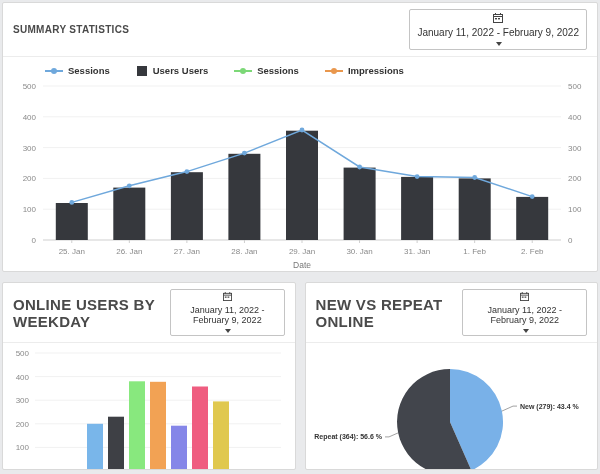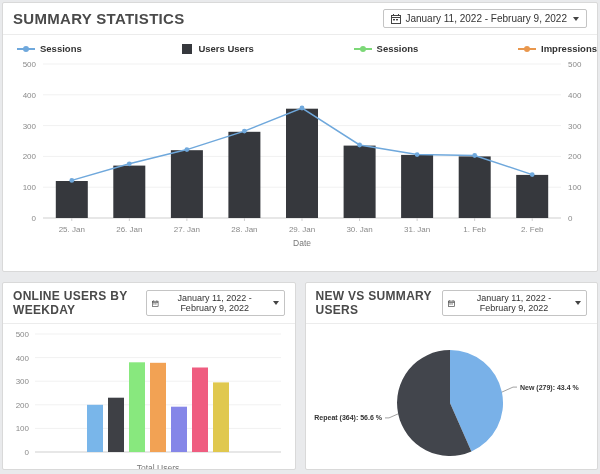--- a/index.html
+++ b/index.html
@@ -4,29 +4,29 @@
 <style>
   * { margin:0; padding:0; box-sizing:border-box; }
   body { font-family:"Liberation Sans", sans-serif; background:#e9eaec; }
   .page { width:600px; height:474px; background:#e9eaec; padding:2px; overflow:hidden; }
   .card { background:#fff; border:1px solid #d9d9d9; border-radius:2px; }
   .card-top { height:270px; margin-bottom:10px; }
   .bottom-row { display:flex; gap:9px; }
   .card-bottom { width:294px; height:188px; overflow:hidden; }
   .card-header { display:flex; justify-content:space-between; align-items:center;
                  padding:6px 10px; border-bottom:1px solid #ececec; min-height:30px; }
-  .panel-title { font-size:15px; font-weight:bold; color:#4a4a4a; letter-spacing:0.3px; }
-  .card-bottom .panel-title { font-size:12px; }
+  .panel-title { font-size:10px; font-weight:bold; color:#4a4a4a; letter-spacing:0.3px; }
+  .card-bottom .panel-title { font-size:15px; }
   .datepicker { display:flex; align-items:center; gap:4px; background:#fff;
                 border:1px solid #c4c4c4; border-radius:2px; padding:3px 7px;
-                font-family:"Liberation Sans", sans-serif; font-size:10px; color:#333; cursor:pointer; }
+                font-family:"Liberation Sans", sans-serif; font-size:10px; color:#333; cursor:pointer;flex-direction:column; }
   .card-bottom .datepicker { font-size:9px; padding:2px 5px; }
   .caret { width:0; height:0; border-left:3.5px solid transparent; border-right:3.5px solid transparent;
            border-top:4px solid #444; margin-left:2px; }
-  .legend { display:flex; gap:26px; padding:8px 0 2px 14px; align-items:center;justify-content:space-between; }
+  .legend { display:flex; gap:26px; padding:8px 0 2px 42px; align-items:center; }
   .legend-item { display:flex; align-items:center; gap:5px; font-size:9.5px; font-weight:bold; color:#333; }
   .chart-wrap { padding:0 2px; }
   svg text.tick { font-family:"Liberation Sans", sans-serif; font-size:8px; fill:#8a8a8a; }
   svg text.axis-title { font-family:"Liberation Sans", sans-serif; font-size:8.5px; fill:#777; }
   svg text.pie-label { font-family:"Liberation Sans", sans-serif; font-size:7px; font-weight:bold; fill:#333; }
 </style>
 </head>
 <body>
 
 <div class="page">
@@ -177,21 +177,21 @@
             <rect x="166.0" y="82.7" width="16" height="45.3" fill="#8586e8"></rect>
             <rect x="187.0" y="43.5" width="16" height="84.5" fill="#ef5d80"></rect>
             <rect x="208.0" y="58.4" width="16" height="69.6" fill="#e0c84e"></rect>
             <text x="153" y="147" text-anchor="middle" class="axis-title">Total Users</text>
           </svg>
       </div>
     </section>
 
     <section class="card card-bottom">
       <div class="card-header">
-        <h2 class="panel-title">NEW VS SUMMARY USERS</h2>
+        <h2 class="panel-title">NEW VS REPEAT ONLINE</h2>
         <button class="datepicker">
           <svg width="9" height="9" viewBox="0 0 10 10">
             <rect x="0.5" y="1.5" width="9" height="8" fill="none" stroke="#444"></rect>
             <line x1="0.5" y1="3.5" x2="9.5" y2="3.5" stroke="#444"></line>
             <line x1="2.5" y1="0" x2="2.5" y2="2" stroke="#444"></line>
             <line x1="7.5" y1="0" x2="7.5" y2="2" stroke="#444"></line>
             <rect x="2" y="5" width="2" height="1.4" fill="#444"></rect>
               <rect x="5" y="5" width="2" height="1.4" fill="#444"></rect>
           </svg>
           <span>January 11, 2022 - February 9, 2022</span>

